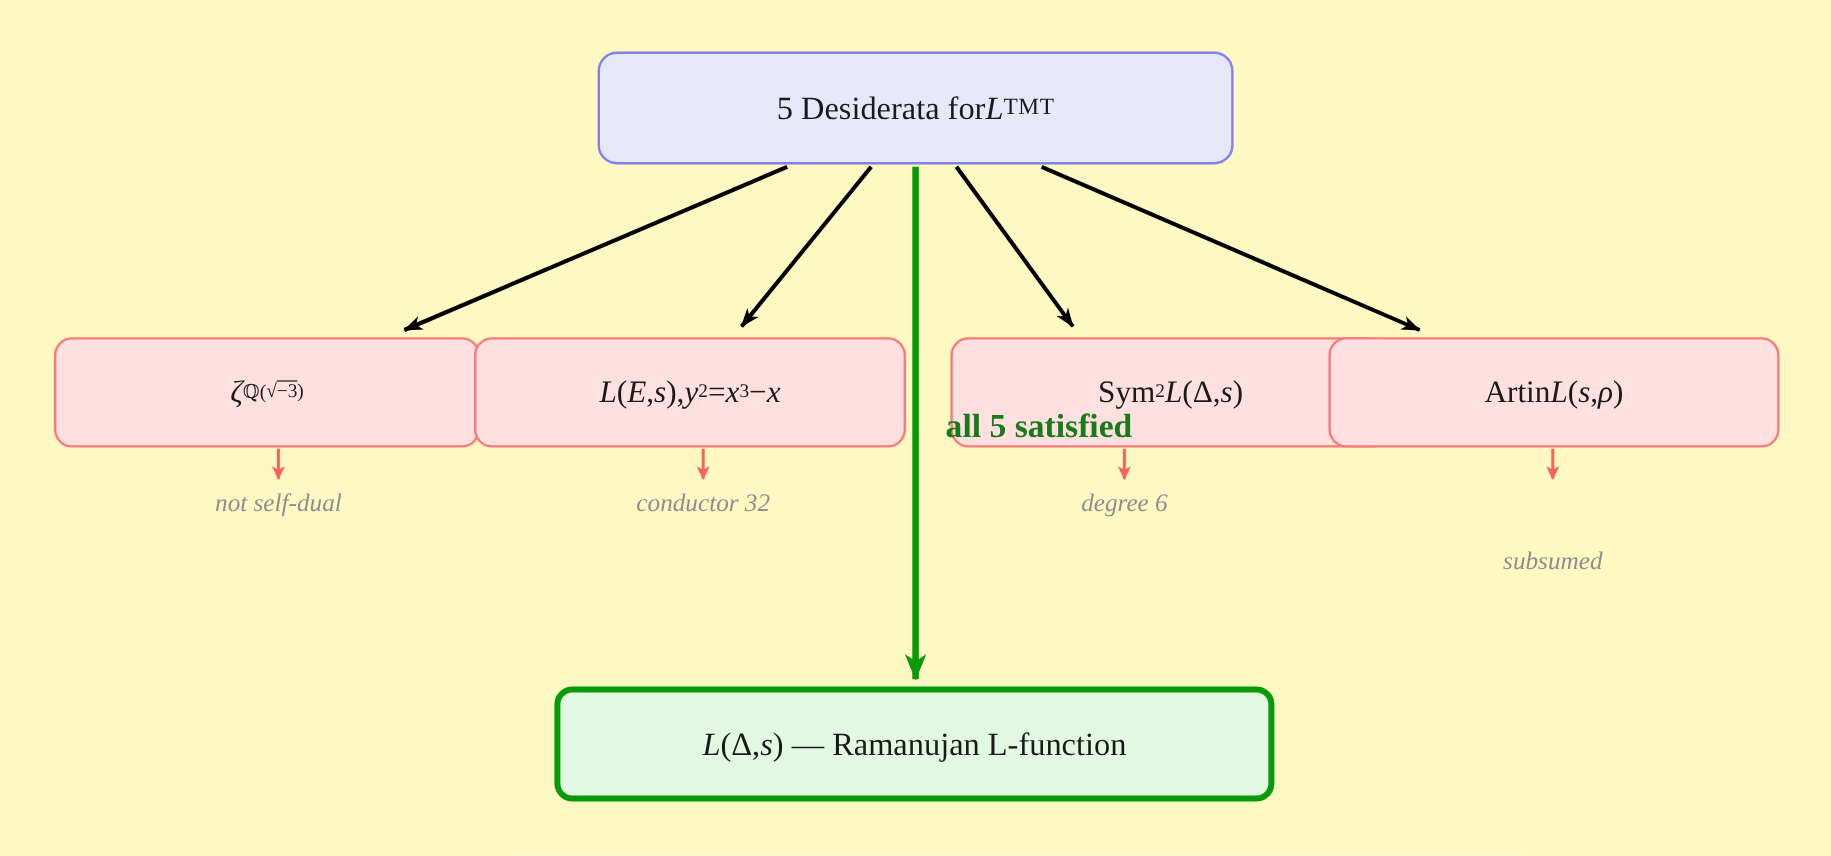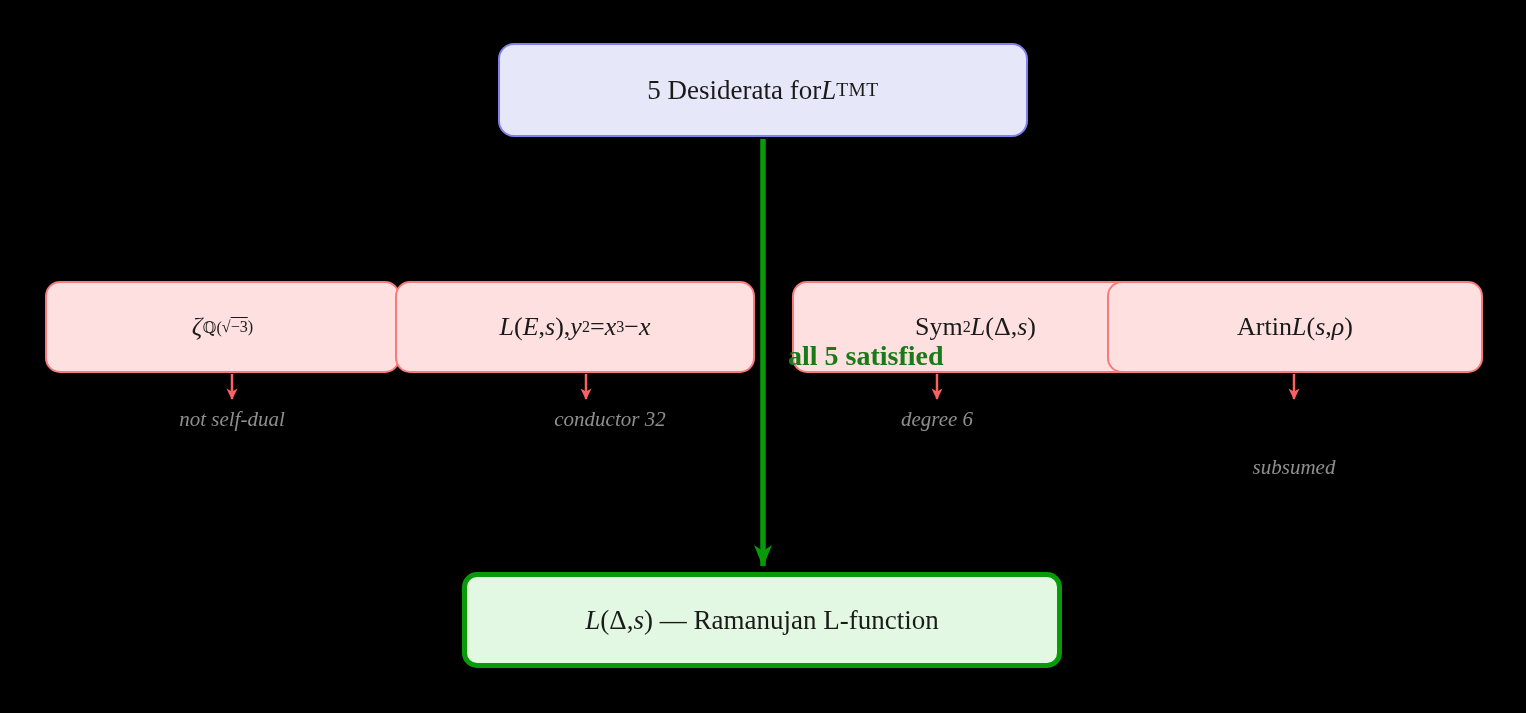--- a/index.html
+++ b/index.html
@@ -1,18 +1,18 @@
 <!DOCTYPE html>
 <html style="--top_fill: #e7e7fa; --top_border: #8080ee; --red_fill: #fee0e0; --red_border: #f97a7a; --green_fill: #e2f8e2; --green_border: #089a08; --green_arrow: #089a08; --green_label: #187a18; --black_arrow: #000000; --red_arrow: #fb6161; --annotation_gray: #8e8e8e;"><head>
 <meta charset="utf-8">
 <style>
   html,body{margin:0;padding:0;background:#ffffff;}
   body{width:1526px;height:713px;overflow:hidden;
        font-family:"Liberation Serif","DejaVu Serif",serif;}
-  #canvas{position:relative;width:1526px;height:713px;background:#000000;}
+  #canvas{position:relative;width:1526px;height:713px;background:#fef9c3;}
 
   .box{position:absolute;display:flex;align-items:center;justify-content:center;
        box-sizing:border-box;text-align:center;}
 
   .top-box{left:498px;top:43px;width:530px;height:94px;
            background:var(--top_fill,#e7e7fa);
            border:2px solid var(--top_border,#8080ee);
            border-radius:16px;font-size:27px;color:#1a1a1a;z-index:1;}
 
   .red-box{top:281px;height:92px;
@@ -26,21 +26,21 @@
 
   .green-box{left:462px;top:572px;width:600px;height:96px;
              background:var(--green_fill,#e2f8e2);
              border:5px solid var(--green_border,#089a08);
              border-radius:15px;font-size:27px;color:#1a1a1a;z-index:1;}
 
   .annot{position:absolute;top:407px;width:300px;text-align:center;
          font-style:italic;font-size:21px;color:var(--annotation_gray,#8e8e8e);
          z-index:2;}
   .annot.a1{left:82px;}
-  .annot.a2{left:460px;}
+  .annot.a2{left:436px;}
   .annot.a3{left:787px;}
   .annot.a4{left:1144px;margin-top:48px;}
 
   .arrow-label{position:absolute;left:788px;top:340px;
                font-weight:bold;font-size:28px;
                color:var(--green_label,#187a18);z-index:5;white-space:nowrap;}
 
   svg.arrows{position:absolute;left:0;top:0;z-index:4;pointer-events:none;}
 
   

